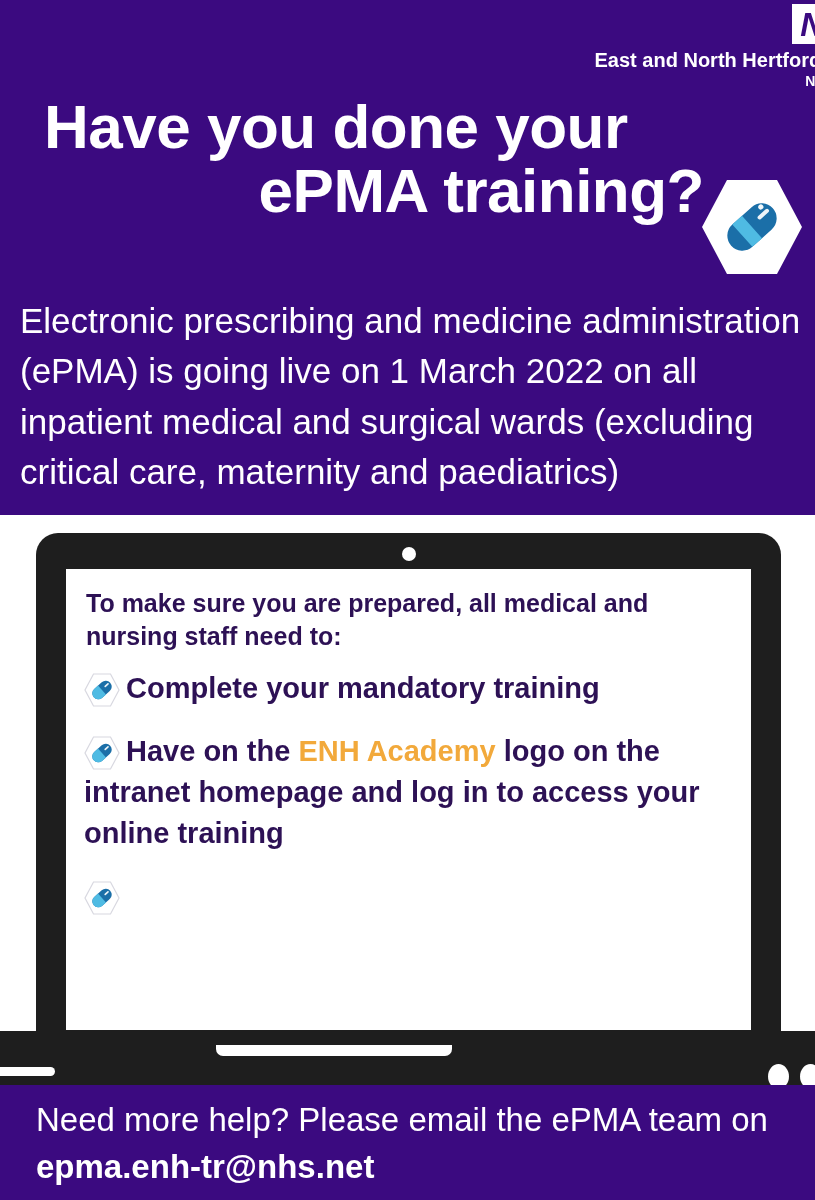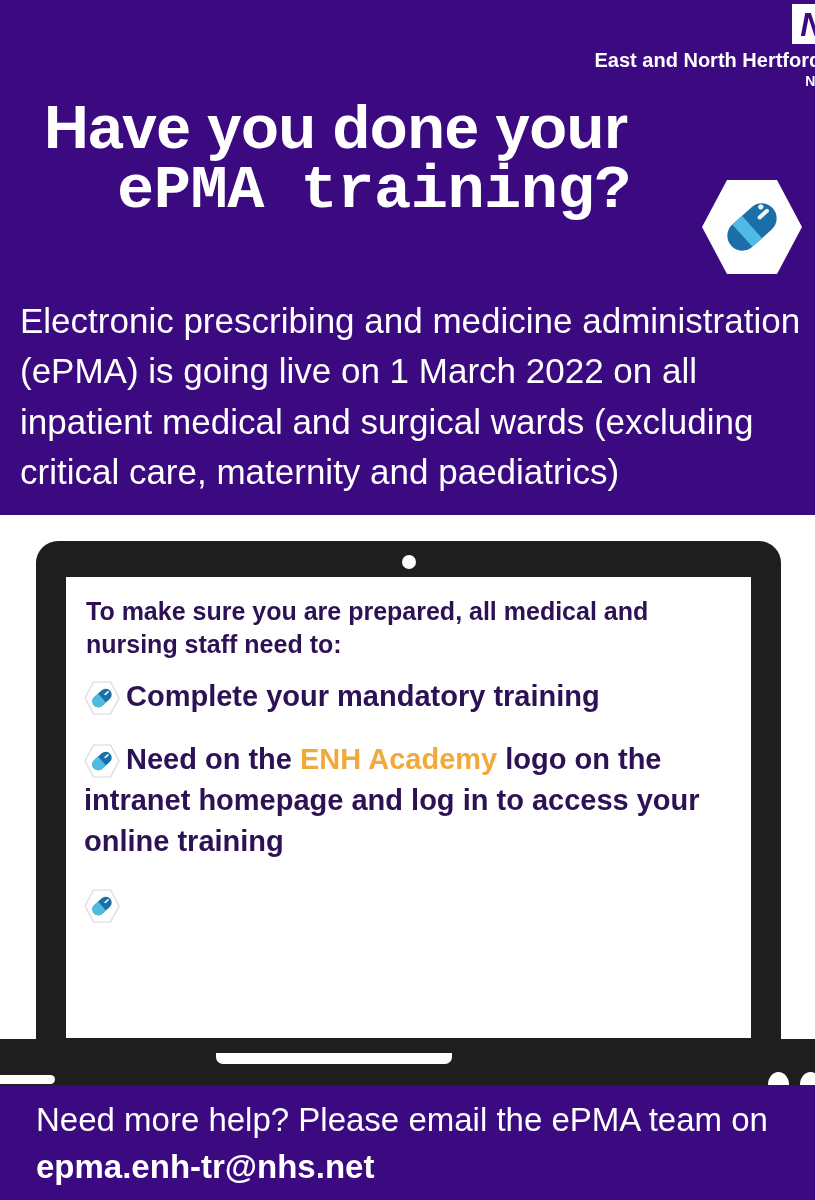--- a/index.html
+++ b/index.html
@@ -78,23 +78,22 @@
     top: 95px;
     width: 700px;
     color: #ffffff;
     font-weight: bold;
     font-size: 62px;
     line-height: 1.04;
     letter-spacing: -0.5px;
   }
   .headline .line2 {
     display: block;
-    text-align: center;
+    text-align: right;
     padding-right: 40px;
-    font-family: Liberation Mono, monospace;
   }
 
   .hex-logo-big {
     position: absolute;
     left: 700px;
     top: 178px;
     width: 104px;
     height: 98px;
   }
 
@@ -109,21 +108,20 @@
     font-weight: normal;
   }
 
   
   .laptop {
     position: absolute;
     left: 0;
     top: 515px;
     width: 668px;
     height: 570px;
-    margin-top: 8px;
   }
   .laptop-lid {
     position: absolute;
     left: 36px;
     top: 18px;
     width: 745px;
     height: 505px;
     background: #1E1E1E;
     border-radius: 22px 22px 4px 4px;
     box-sizing: border-box;
@@ -315,21 +313,21 @@
             <li class="bullet-item">
               <span class="hex-logo-small">
                 <svg viewBox="0 0 36 34" width="36" height="34" aria-hidden="true">
                   <polygon points="9.5,1 26.5,1 35,17 26.5,33 9.5,33 1,17" fill="#FFFFFF" stroke="#D8D8E0" stroke-width="1.2"></polygon>
                   <g transform="rotate(-42 18 17)">
                     <rect x="7" y="11" width="22" height="12" rx="6" ry="6" fill="#1B6FA8"></rect>
                     <path d="M7,17 a6,6 0 0 1 6,-6 h5 v12 h-5 a6,6 0 0 1 -6,-6 z" fill="#4FBBE3"></path>
                     <rect x="22" y="15.6" width="5.4" height="1.7" rx="0.85" fill="#FFFFFF" opacity="0.92"></rect>
                   </g>
                 </svg>
-              </span><span>Need on the </span><span class="accent-orange">ENH Academy</span><span> logo on the intranet homepage and log in to access your online training</span>
+              </span><span>Have on the </span><span class="accent-orange">ENH Academy</span><span> logo on the intranet homepage and log in to access your online training</span>
             </li>
 
 
             <li class="bullet-item">
               <span class="hex-logo-small">
                 <svg viewBox="0 0 36 34" width="36" height="34" aria-hidden="true">
                   <polygon points="9.5,1 26.5,1 35,17 26.5,33 9.5,33 1,17" fill="#FFFFFF" stroke="#D8D8E0" stroke-width="1.2"></polygon>
                   <g transform="rotate(-42 18 17)">
                     <rect x="7" y="11" width="22" height="12" rx="6" ry="6" fill="#1B6FA8"></rect>
                     <path d="M7,17 a6,6 0 0 1 6,-6 h5 v12 h-5 a6,6 0 0 1 -6,-6 z" fill="#4FBBE3"></path>

